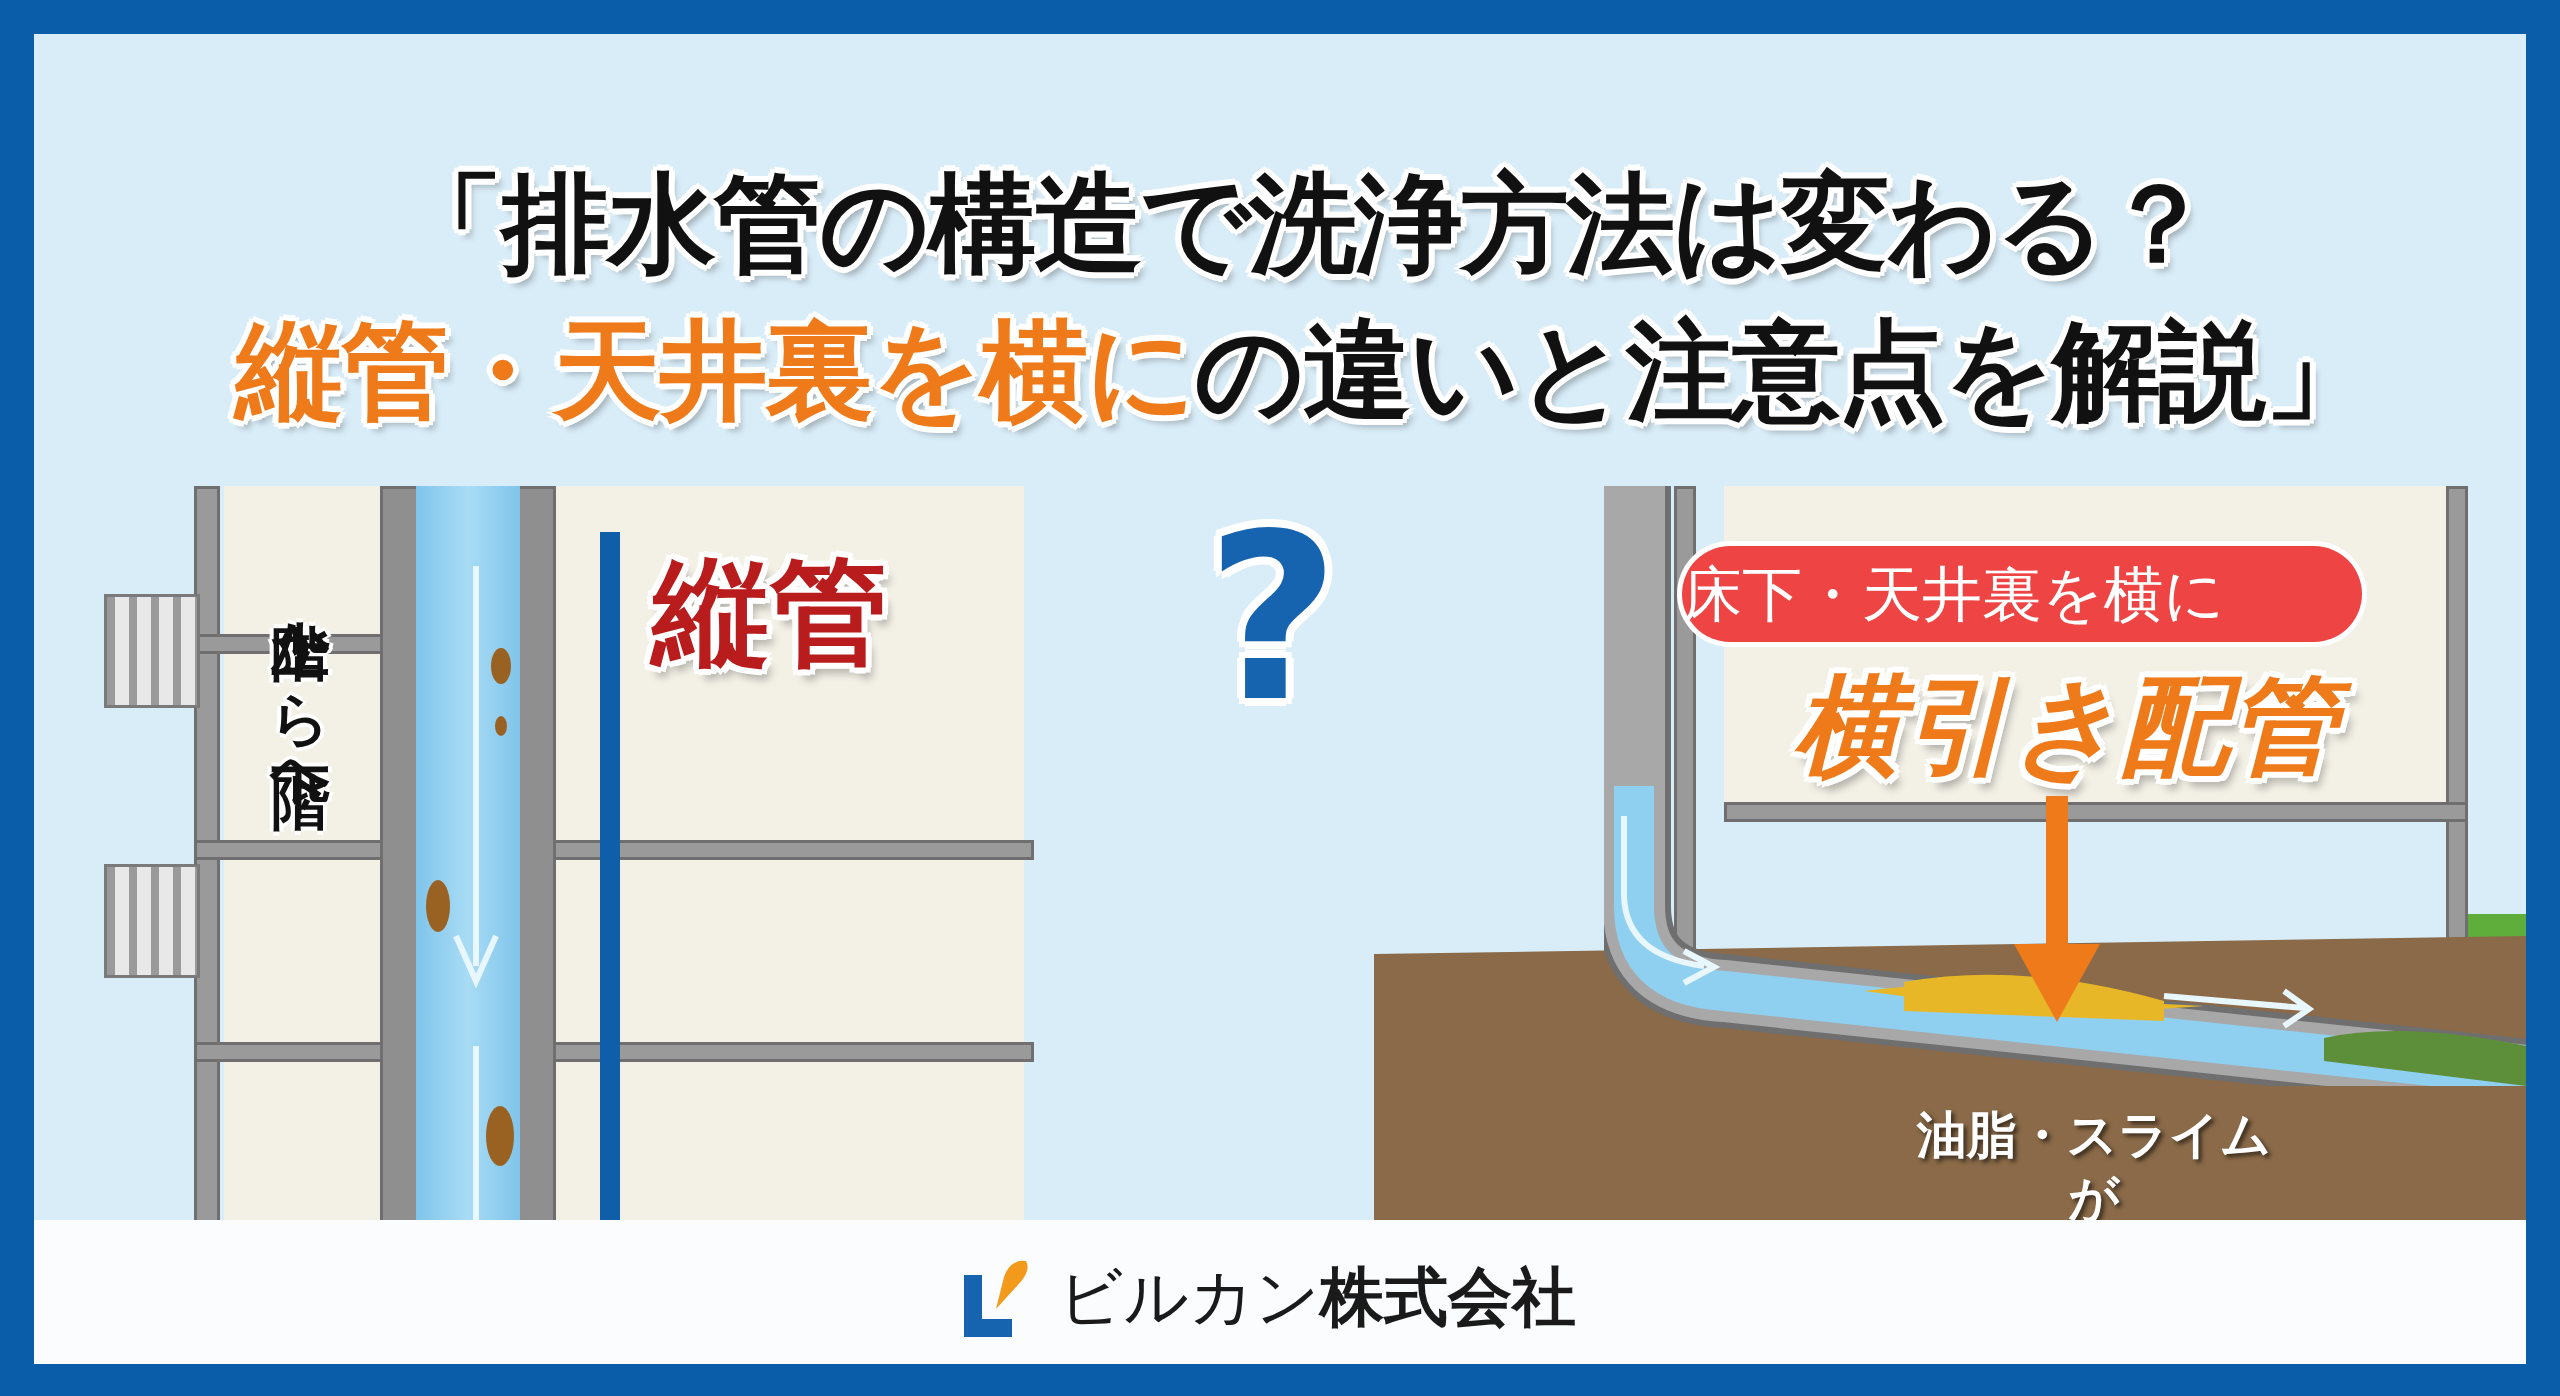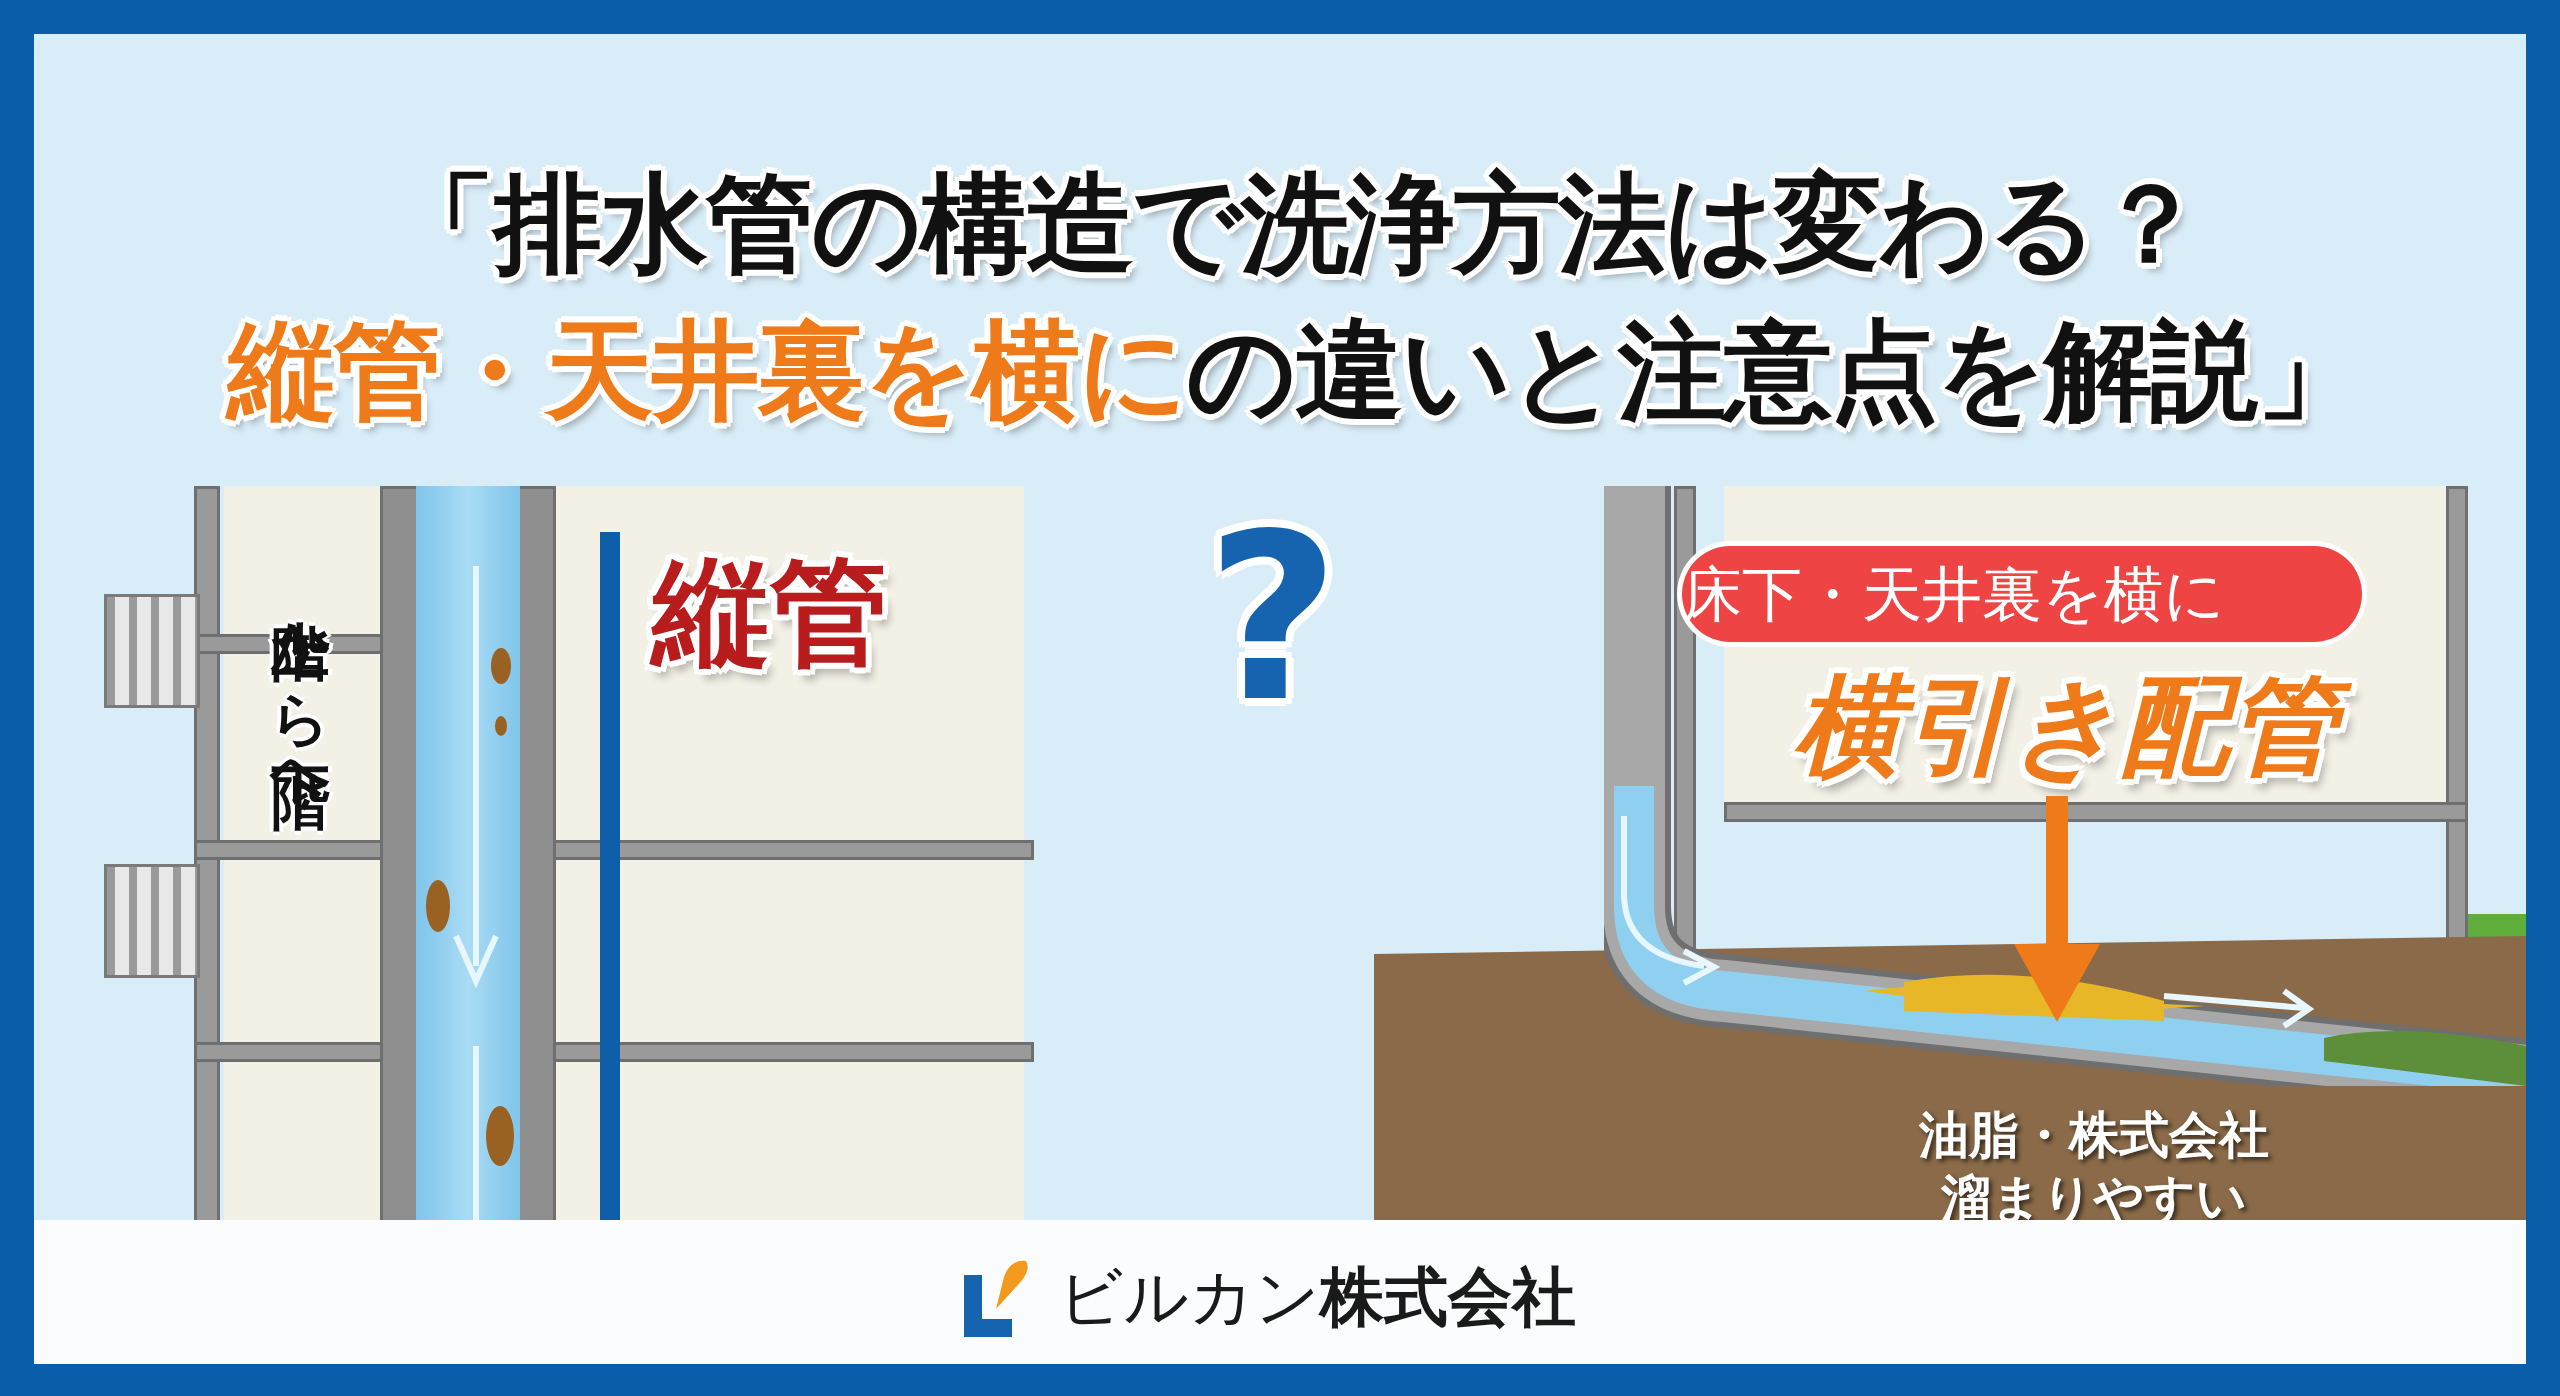--- a/index.html
+++ b/index.html
@@ -1,19 +1,19 @@
 <!DOCTYPE html>
 <html><head>
 <meta charset="utf-8">
 <style>
   html,body{margin:0;padding:0;}
   body{width:2560px;height:1396px;position:relative;overflow:hidden;background:#0a5da8;font-family:"DejaVu Sans","Liberation Sans",sans-serif;}
   .frame{position:absolute;left:34px;top:34px;width:2492px;height:1330px;background:#d9edf8;overflow:hidden;}
   .footer-band{position:absolute;left:0;top:1186px;width:2492px;height:144px;background:#fbfcfd;}
-  .title-line{position:absolute;left:8px;width:2492px;text-align:center;font-weight:bold;letter-spacing:-2px;
+  .title-line{position:absolute;left:16px;width:2492px;text-align:center;font-weight:bold;letter-spacing:-2px;
     -webkit-text-stroke:0;paint-order:stroke fill;padding-left:7px;}
   .t1{top:118px;font-size:108px;color:#111;text-shadow:0 0 0 #fff,
       6px 0 0 #fff,-6px 0 0 #fff,0 6px 0 #fff,0 -6px 0 #fff,4px 4px 0 #fff,-4px -4px 0 #fff,4px -4px 0 #fff,-4px 4px 0 #fff,6px 8px 6px rgba(0,0,0,.25);}
   .t2{top:265px;font-size:108px;color:#111;text-shadow:6px 0 0 #fff,-6px 0 0 #fff,0 6px 0 #fff,0 -6px 0 #fff,4px 4px 0 #fff,-4px -4px 0 #fff,4px -4px 0 #fff,-4px 4px 0 #fff,6px 8px 6px rgba(0,0,0,.25);}
   .orange{color:#ee7a1a;}
   
   .bld{position:absolute;background:#f3f0e6;}
   .gray{position:absolute;background:#9a9a9a;border:3px solid #6f6f6f;box-sizing:border-box;}
   .rail{position:absolute;background:repeating-linear-gradient(90deg,#9a9a9a 0 8px,#e8e8e8 8px 22px);border:3px solid #7a7a7a;box-sizing:border-box;}
   .pipe-water{position:absolute;background:linear-gradient(90deg,#7fc4ea,#a9dcf5,#7fc4ea);}
@@ -104,21 +104,21 @@
       <path d="M560 510 L700 522 M680 505 L705 523 L680 540" stroke="#e8f6fd" stroke-width="6" fill="none"></path>
     </svg>
     <div class="pill" style="left:1648px;top:512px;width:680px;height:96px;">床下・天井裏を横に</div>
     <div class="label-orange" style="left:1760px;top:620px;">横引き配管</div>
 
     <div style="position:absolute;left:2012px;top:762px;width:22px;height:160px;background:#ee7a1a;"></div>
     <svg style="position:absolute;left:1980px;top:910px;" width="86" height="80">
         <polygon points="0,0 86,0 43,78" fill="#ee7a1a"></polygon>
       </svg>
     <div class="soil-note" style="left:1860px;top:1070px;width:400px;">
-      <div>油脂・株式会社</div>
+      <div>油脂・スライムが</div>
       <div>溜まりやすい</div>
     </div>
   </div>
 
   <div class="footer-band"></div>
   <div class="logo">
     <div class="logo-mark">
       <div style="position:absolute;left:0;top:18px;width:18px;height:62px;background:#1663b0;"></div>
       <div style="position:absolute;left:0;top:62px;width:48px;height:18px;background:#1663b0;"></div>
       <svg style="position:absolute;left:22px;top:0;" width="46" height="60">

